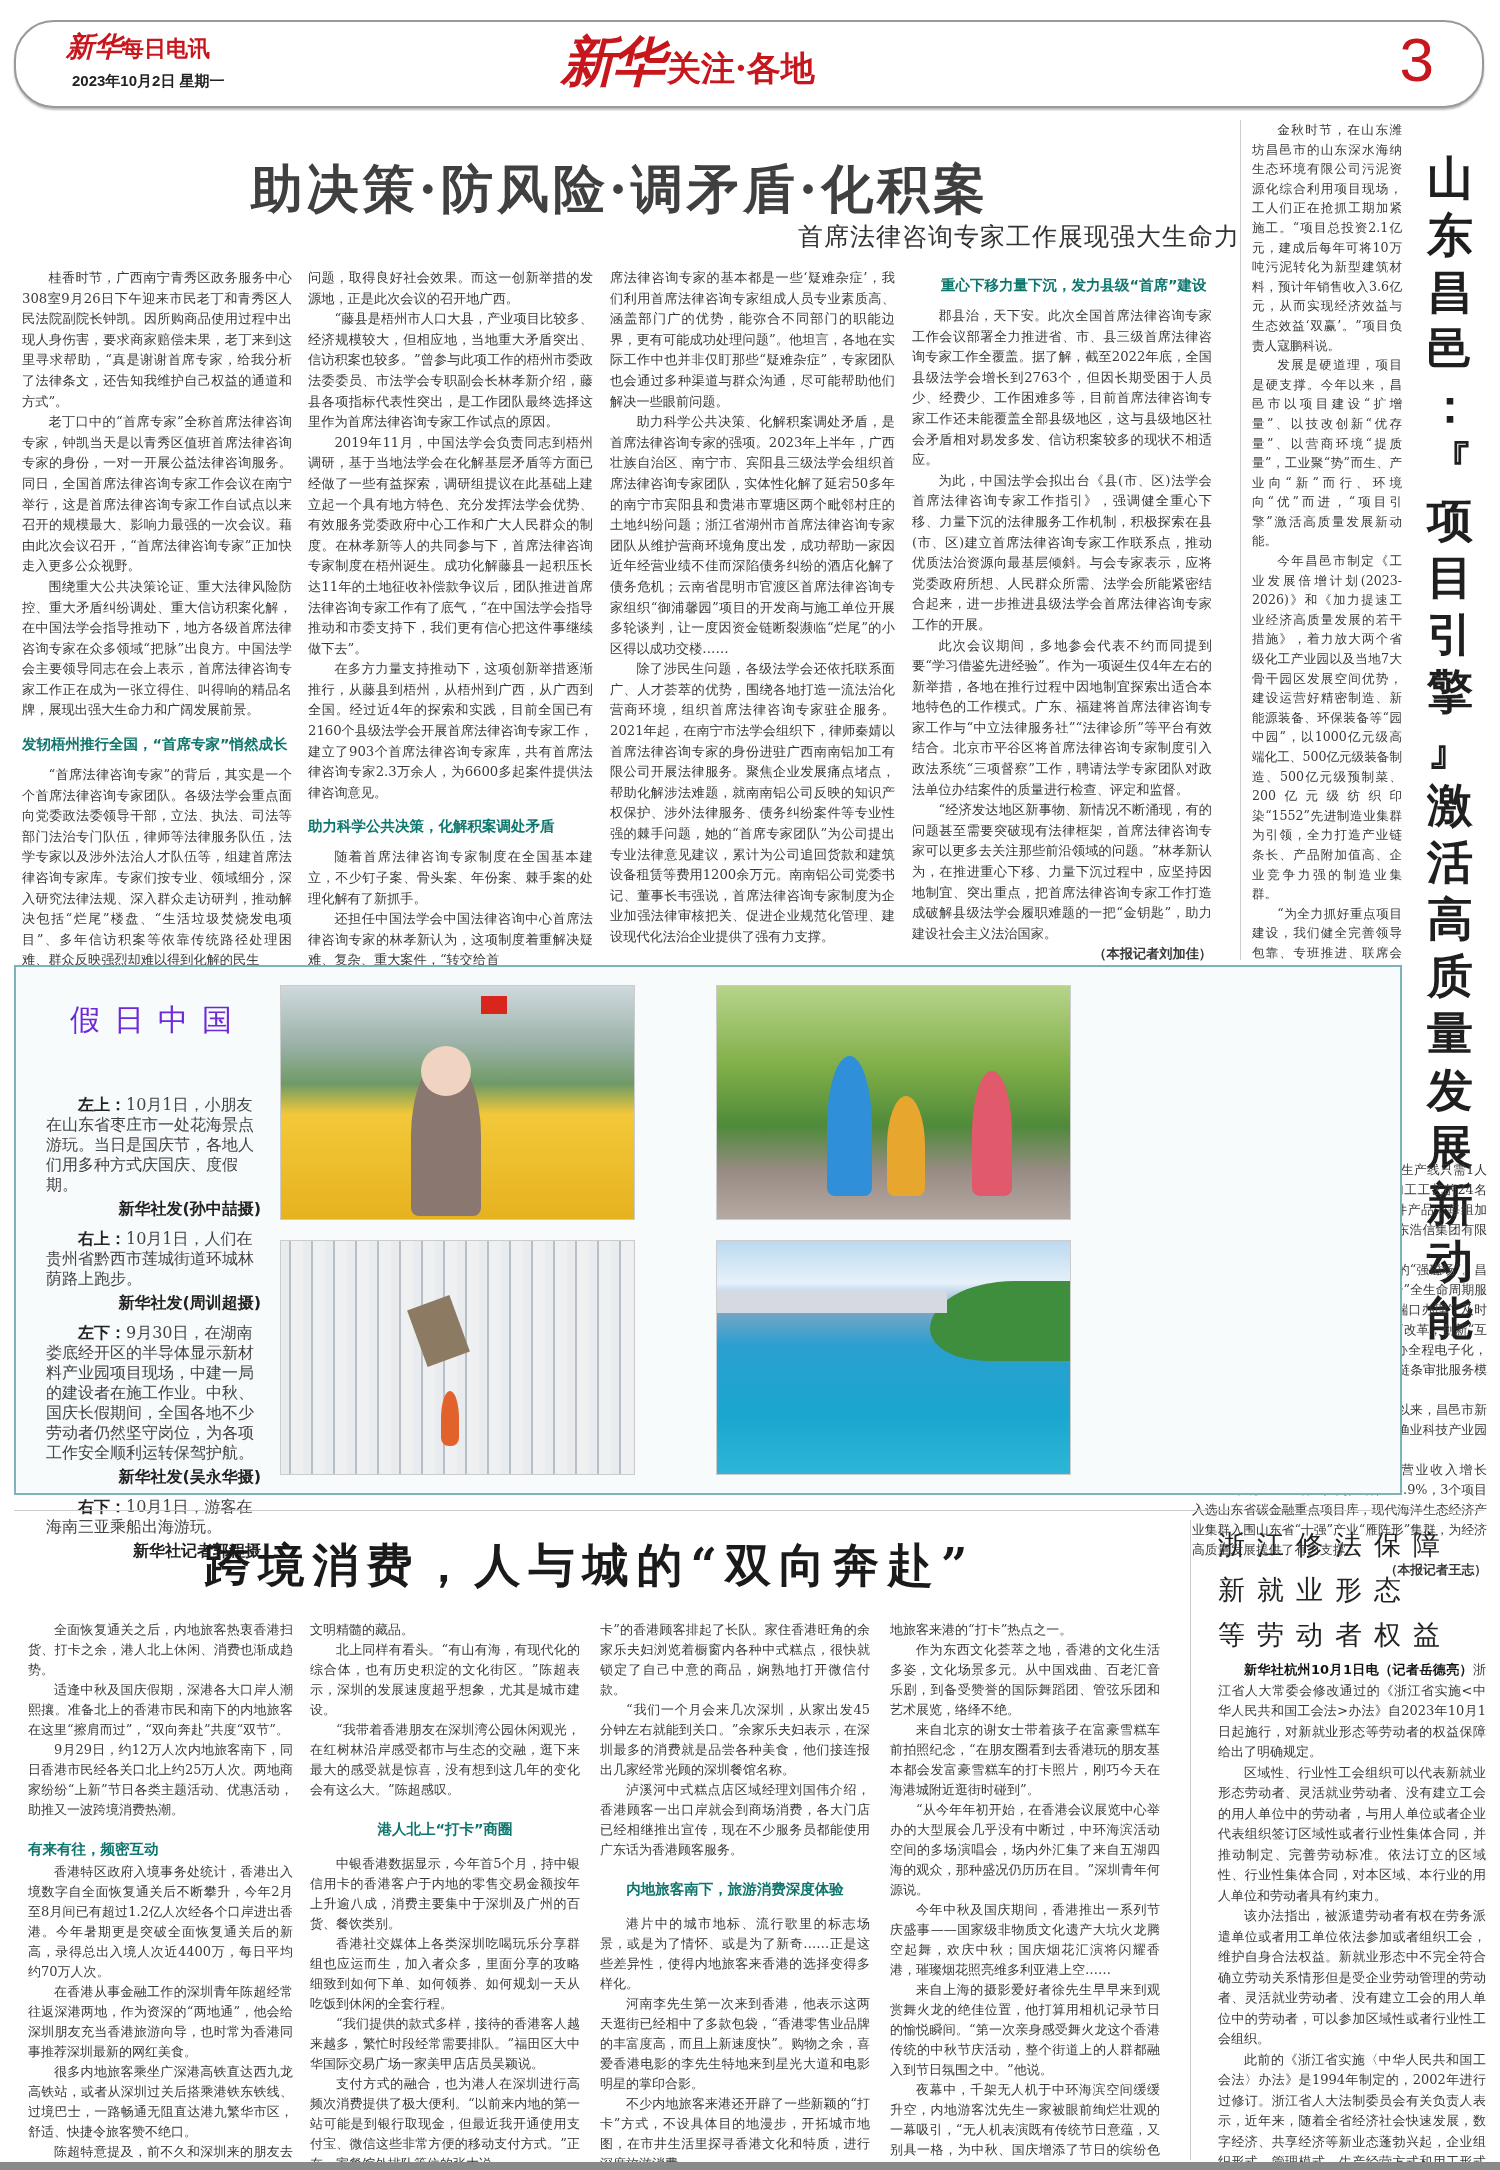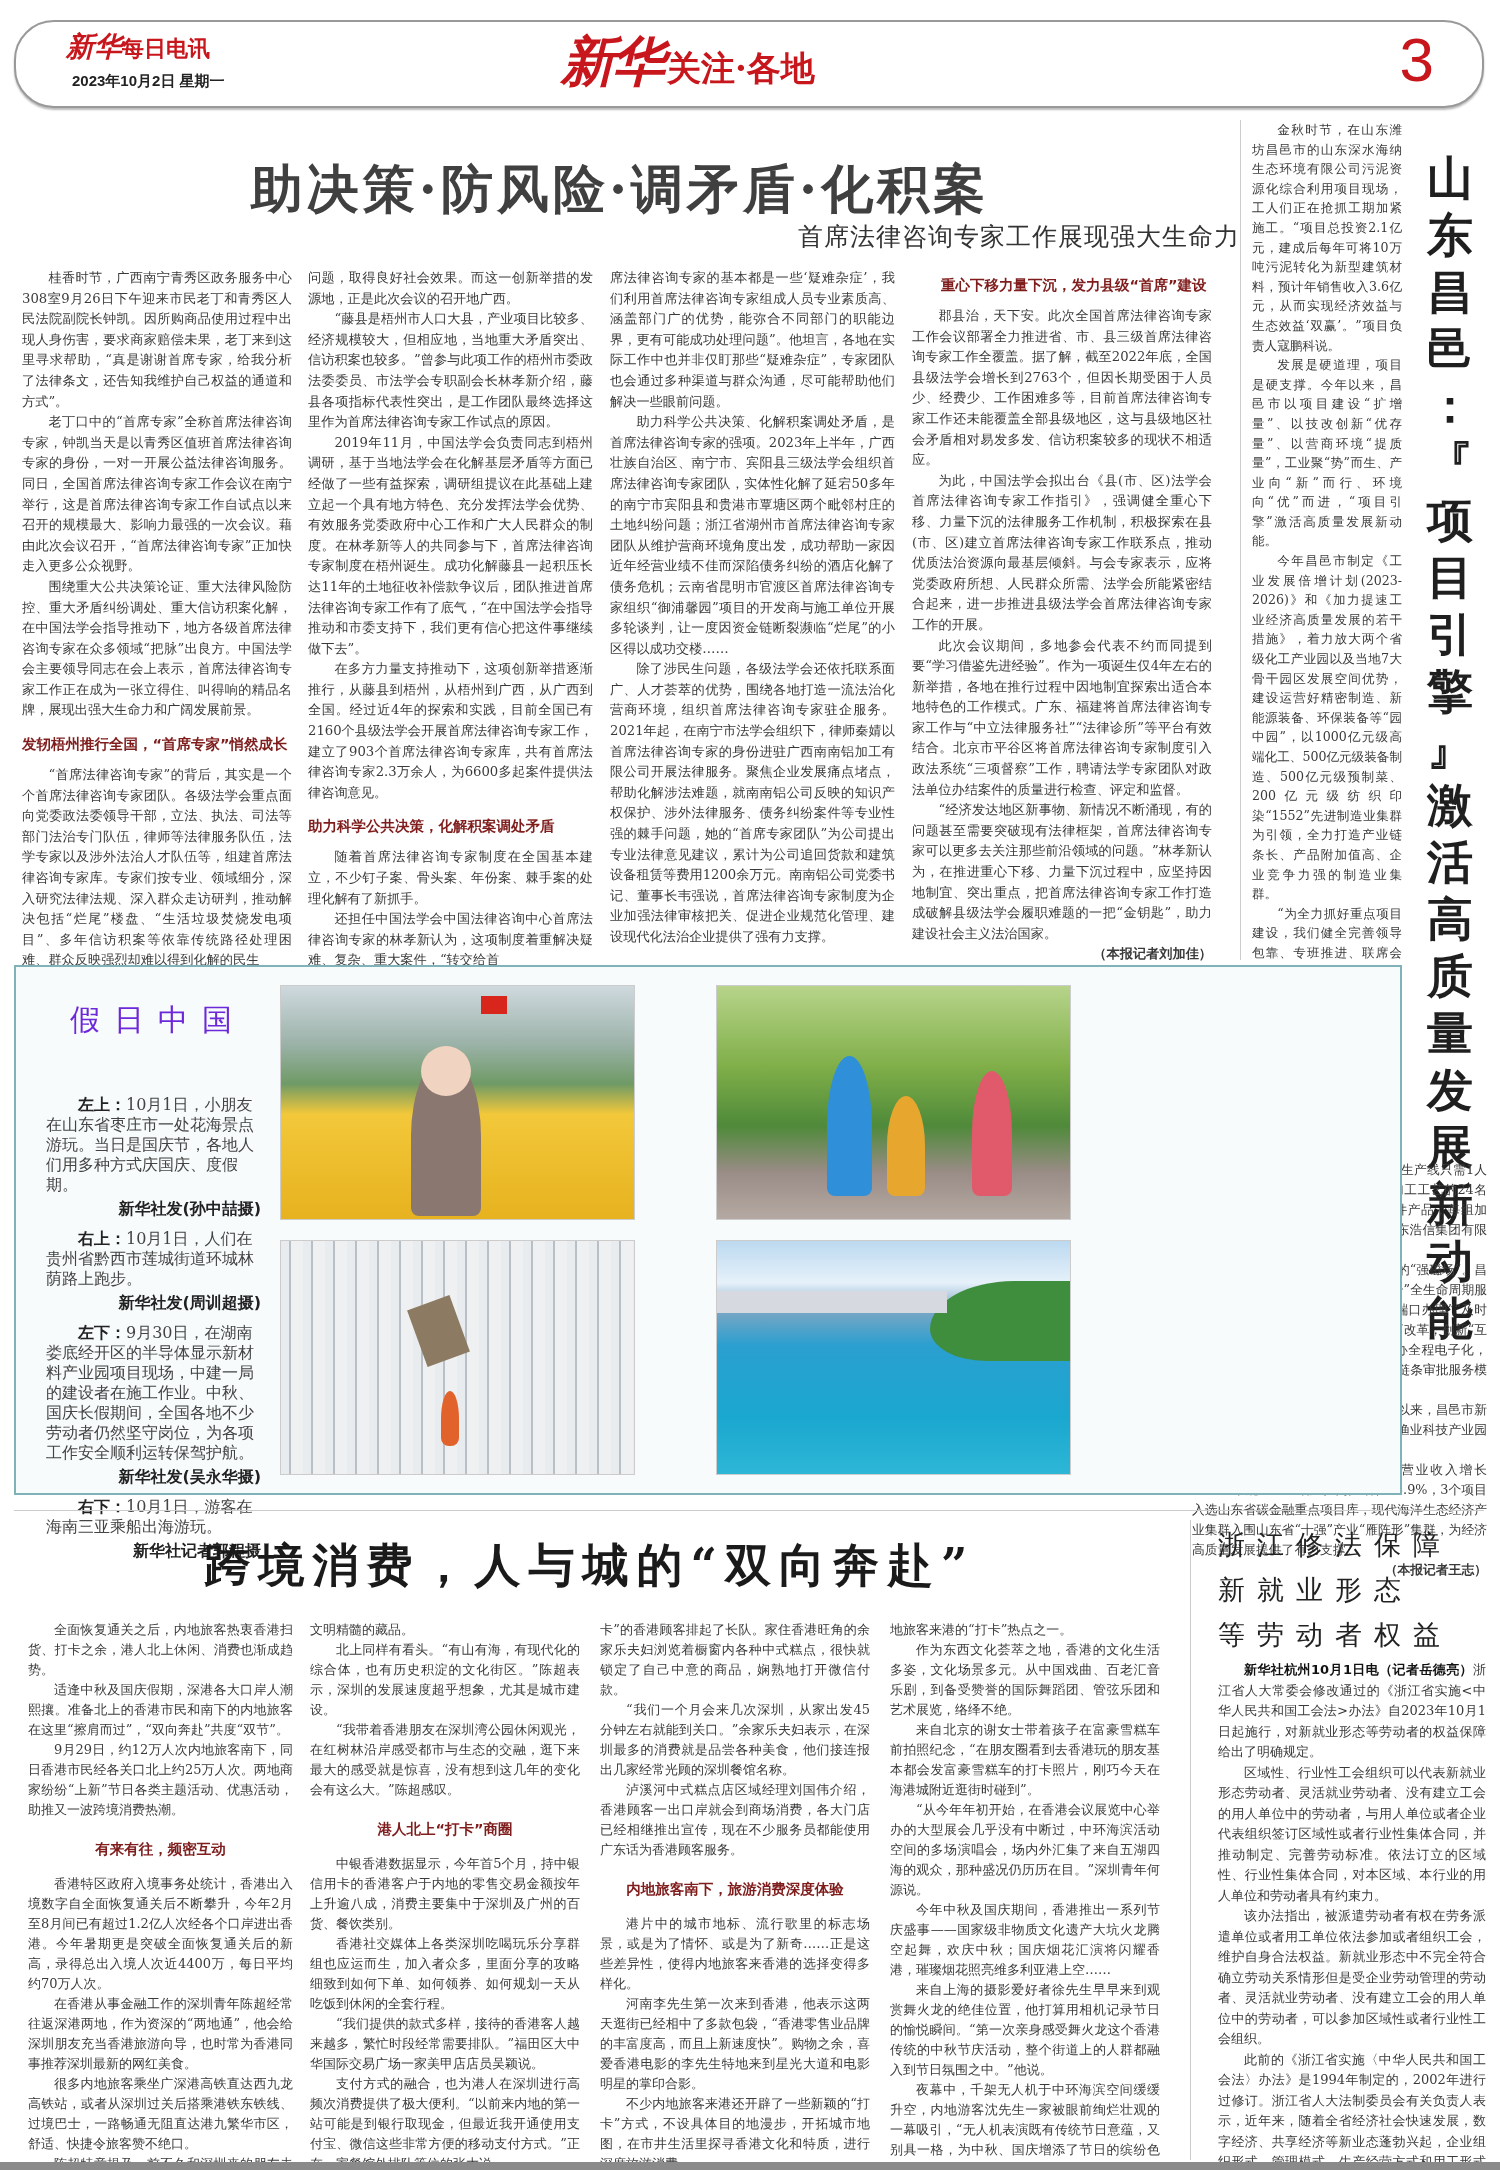--- a/index.html
+++ b/index.html
@@ -16,21 +16,21 @@
   .brand-main .logo { font-style: italic; font-size: 54px; letter-spacing: -4px; }
   .brand-main .section { font-size: 34px; margin-left: 6px; }
   .page-no { right: 48px; top: 2px; font-family: "Liberation Sans", sans-serif; font-size: 62px; color: #c8161d; }
 
   
   .h-main { left: 0; width: 1240px; top: 155px; text-align: center; font-size: 52px; font-weight: bold; color: #404040; letter-spacing: 4px; }
   .h-sub { left: 0; width: 1240px; top: 220px; text-align: right; font-size: 25px; color: #333; font-family: "DejaVu Sans", sans-serif; letter-spacing: 1px; }
 
   .col { font-size: 13.2px; line-height: 20.6px; color: #3a3a3a; text-align: justify; }
   .col p { text-indent: 2em; }
-  .col .subhead { text-indent: 0; font-family: "DejaVu Sans", sans-serif; font-weight: bold; font-size: 14.5px; color: #7f1d1d; margin: 12px 0 10px; line-height: 22px; }
+  .col .subhead { text-indent: 0; font-family: "DejaVu Sans", sans-serif; font-weight: bold; font-size: 14.5px; color: #0f766e; margin: 12px 0 10px; line-height: 22px; }
   .col .byline { text-align: right; font-family: "DejaVu Sans", sans-serif; font-weight: bold; text-indent: 0; }
 
   
   .side-vtitle { left: 1410px; top: 150px; width: 80px; font-size: 46px; font-weight: bold; color: #1f1f1f; line-height: 57px; text-align: center; }
   .side-vtitle span { display: block; }
 
   
   .photo-box { left: 14px; top: 965px; width: 1388px; height: 530px; border: 2px solid #7fb3b8; background: #f7fbfb; }
   .photo-title { left: 70px; top: 1000px; font-size: 30px; letter-spacing: 14px; color: #6d28d9; font-family: "DejaVu Sans", sans-serif; }
   .captions { left: 46px; top: 1085px; width: 215px; font-size: 16px; line-height: 20px; color: #444; }
@@ -176,21 +176,21 @@
 </div>
 
 <div class="abs divider" style="left:14px; top:1510px; width:1470px; background:#ccc;"></div>
 
 <div class="abs h2-main">跨境消费，人与城的“双向奔赴”</div>
 
 <div class="abs col" style="left:28px; top:1620px; width:265px; font-size:13px; line-height:20px;">
   <p>全面恢复通关之后，内地旅客热衷香港扫货、打卡之余，港人北上休闲、消费也渐成趋势。</p>
   <p>适逢中秋及国庆假期，深港各大口岸人潮熙攘。准备北上的香港市民和南下的内地旅客在这里“擦肩而过”，“双向奔赴”共度“双节”。</p>
   <p>9月29日，约12万人次内地旅客南下，同日香港市民经各关口北上约25万人次。两地商家纷纷“上新”节日各类主题活动、优惠活动，助推又一波跨境消费热潮。</p>
-  <p class="subhead" style="text-align:center; margin:18px 0 14px;">有来有往，频密互动</p>
+  <p class="subhead" style="text-align:left; margin:18px 0 2px;">有来有往，频密互动</p>
   <p>香港特区政府入境事务处统计，香港出入境数字自全面恢复通关后不断攀升，今年2月至8月间已有超过1.2亿人次经各个口岸进出香港。今年暑期更是突破全面恢复通关后的新高，录得总出入境人次近4400万，每日平均约70万人次。</p>
   <p>在香港从事金融工作的深圳青年陈超经常往返深港两地，作为资深的“两地通”，他会给深圳朋友充当香港旅游向导，也时常为香港同事推荐深圳最新的网红美食。</p>
   <p>很多内地旅客乘坐广深港高铁直达西九龙高铁站，或者从深圳过关后搭乘港铁东铁线、过境巴士，一路畅通无阻直达港九繁华市区，舒适、快捷令旅客赞不绝口。</p>
   <p>陈超特意提及，前不久和深圳来的朋友去香港故宫文化博物馆参观，欣赏凝聚中华</p>
 </div>
 
 <div class="abs col" style="left:310px; top:1620px; width:270px; font-size:13px; line-height:20px;">
   <p style="text-indent:0">文明精髓的藏品。</p>
   <p>北上同样有看头。“有山有海，有现代化的综合体，也有历史积淀的文化街区。”陈超表示，深圳的发展速度超乎想象，尤其是城市建设。</p>
   <p>“我带着香港朋友在深圳湾公园休闲观光，在红树林沿岸感受都市与生态的交融，逛下来最大的感受就是惊喜，没有想到这几年的变化会有这么大。”陈超感叹。</p>

